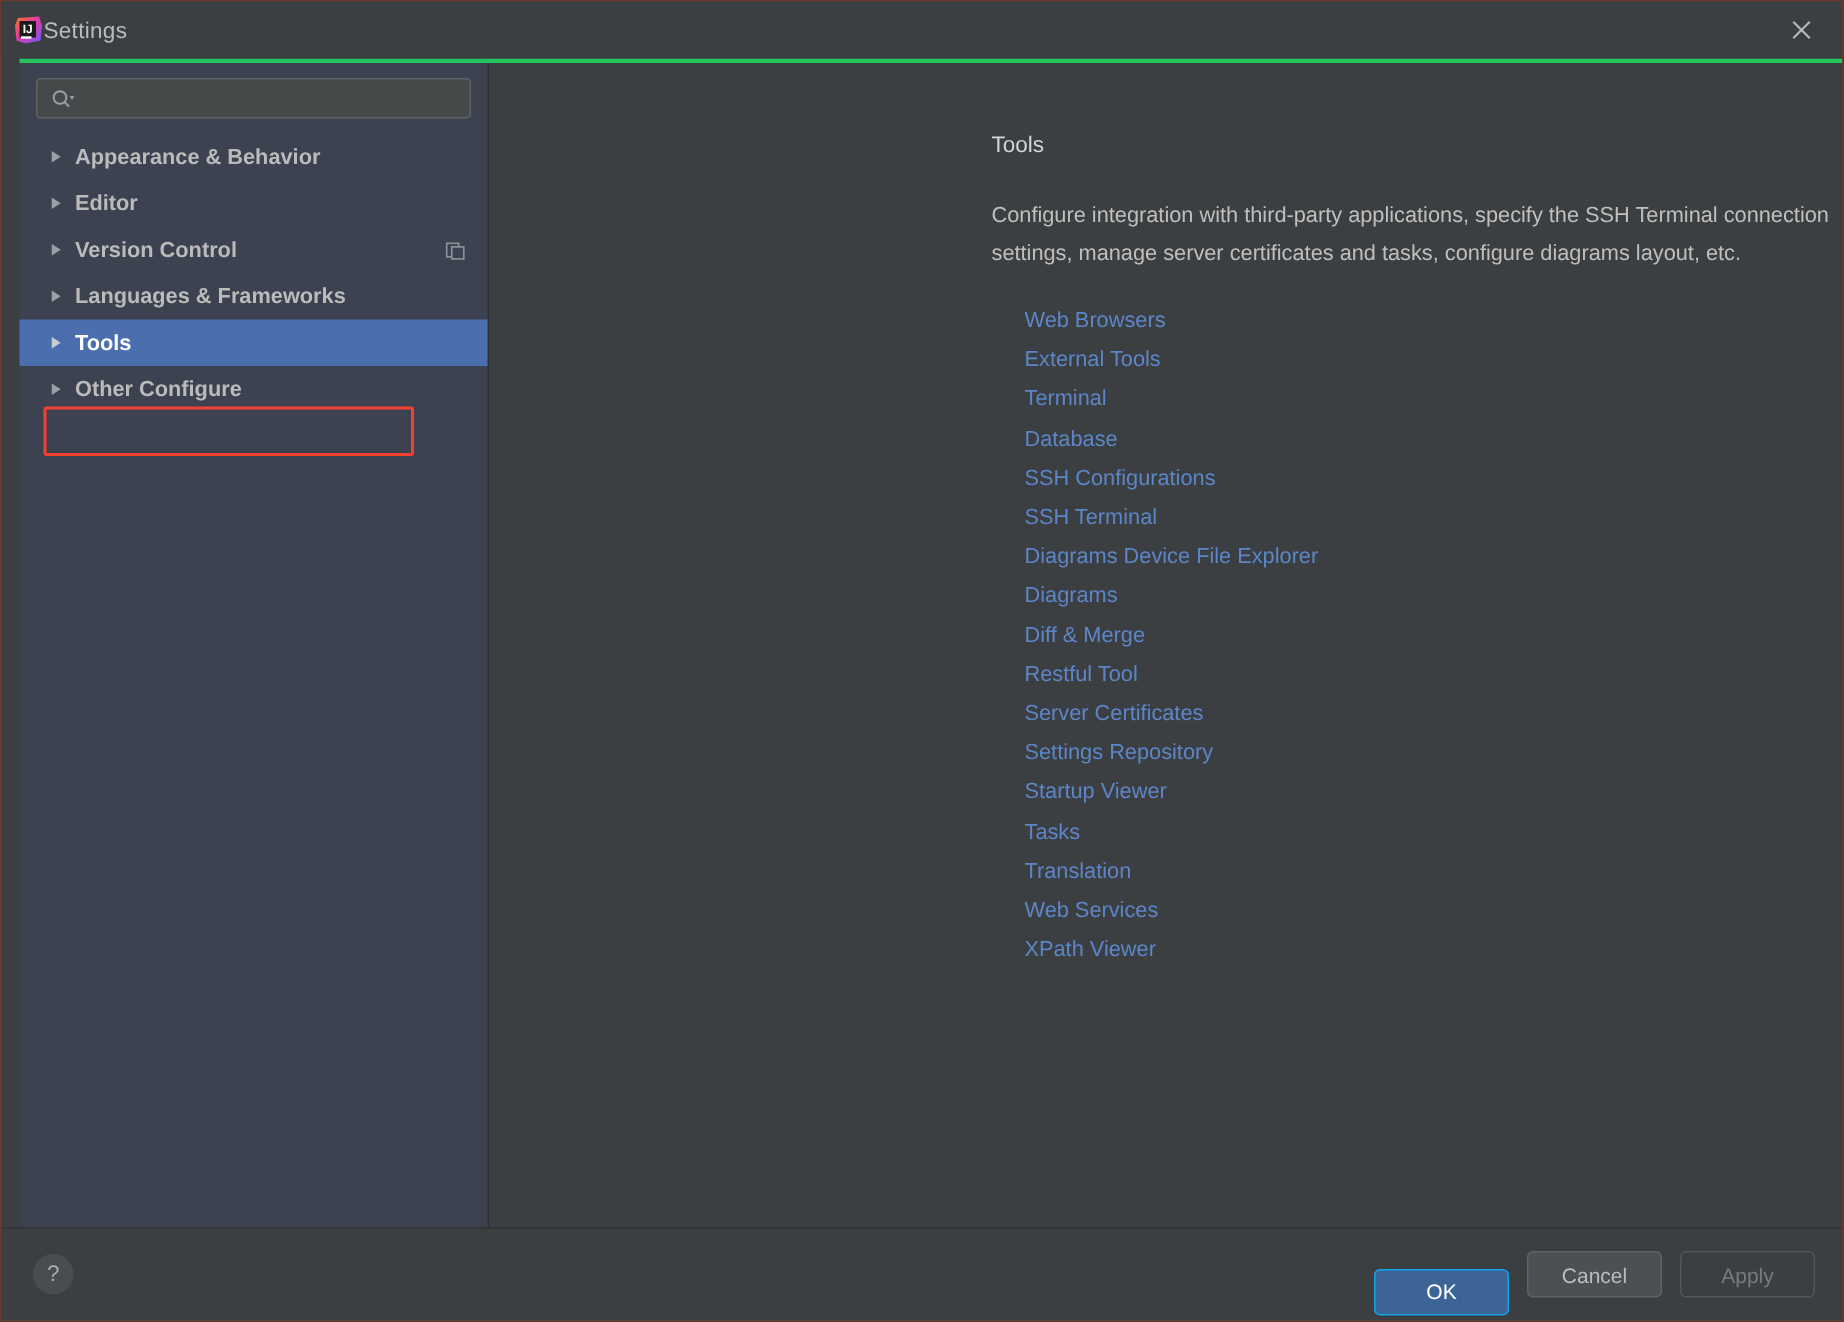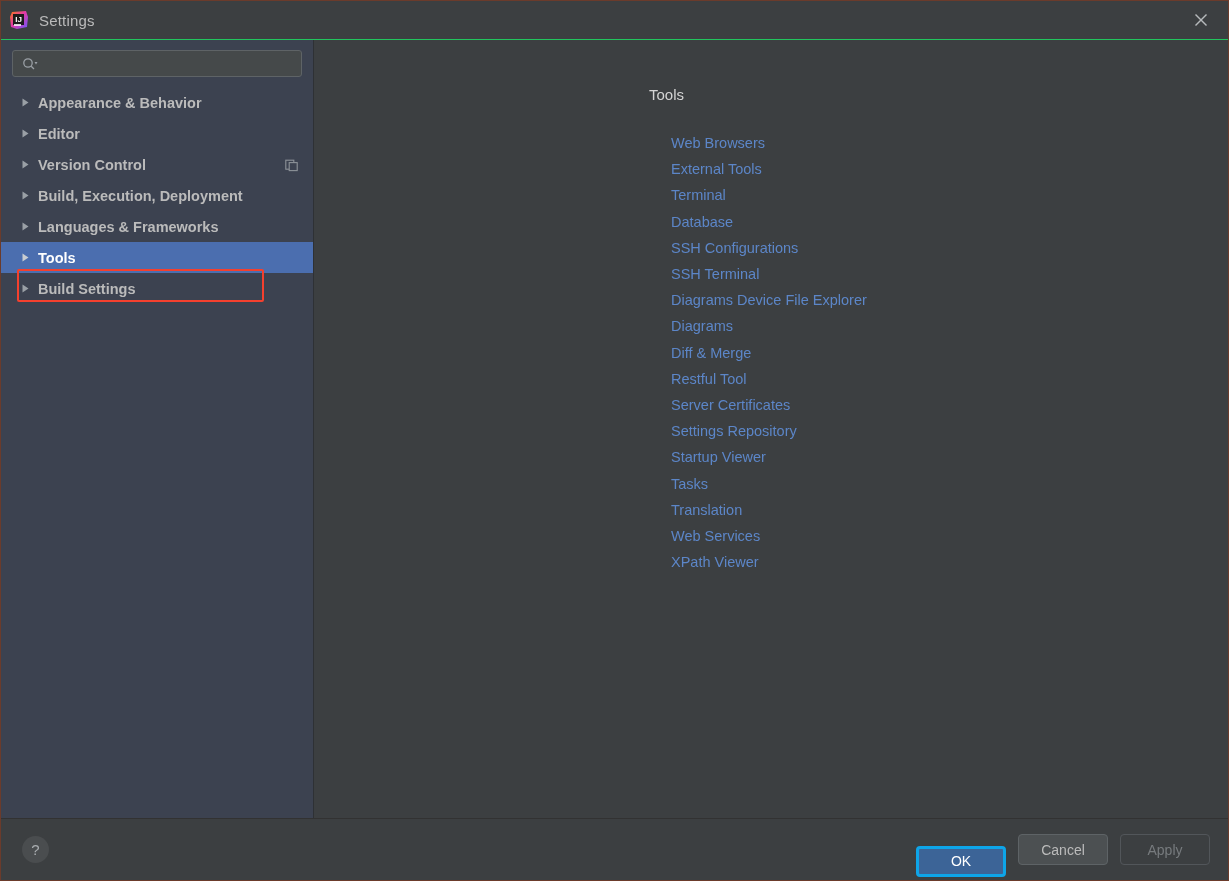--- a/index.html
+++ b/index.html
@@ -27,21 +27,20 @@
     height: 38px;
     min-height: 38px;
     background: #3c3f41;
     display: flex;
     align-items: center;
     padding-left: 8px;
     position: relative;
   }
   #app-logo {
     width: 20px; height: 20px;
-    margin-right: 10px;
     position: relative;
     flex: 0 0 auto;
   }
   #app-logo svg { display: block; }
   #title-text {
     color: #bbbbbb;
     font-size: 15px;
     letter-spacing: 0.2px;
   }
   #close-btn {
@@ -52,21 +51,22 @@
     display: flex; align-items: center; justify-content: center;
     cursor: pointer;
   }
   #close-btn svg { display: block; }
 
   
   #body-split {
     flex: 1 1 auto;
     display: flex;
     min-height: 0;
-    border-top: 1px solid #22c55e;
+    border-top: 3px solid #22c55e;
+    margin-left: 12px;
   }
 
   
   #sidebar {
     width: 313px;
     min-width: 313px;
     background: #3c4250;
     display: flex;
     flex-direction: column;
     border-right: 1px solid #2e3135;
@@ -216,21 +216,21 @@
     font-size: 14px;
     cursor: pointer;
     margin-left: 12px;
     padding: 0 14px;
     border: 1px solid #5e6366;
     background: #4c5052;
     color: #bbbbbb;
   }
   .btn.primary {
     background: #3c6497;
-    border: 3px solid #0ea5e9;
+    border: 1px solid #0ea5e9;
     color: #ffffff;
     margin-top: 23px;
   }
   .btn.disabled {
     background: transparent;
     border: 1px solid #52565a;
     color: #777b7e;
     cursor: default;
   }
 </style>
@@ -311,28 +311,20 @@
           </span>
           <span class="tree-label">Version Control</span>
           <span class="row-right">
             <svg width="14" height="14" viewBox="0 0 14 14">
               <rect x="0.8" y="2.2" width="8" height="9" fill="none" stroke="#8d9298" stroke-width="1.1"></rect>
               <rect x="4.2" y="4.6" width="8" height="8" fill="#3c4250" stroke="#8d9298" stroke-width="1.1"></rect>
             </svg>
           </span>
         </div>
 
-        <div class="tree-row">
-          <span class="arrow">
-            <svg width="9" height="9" viewBox="0 0 9 9">
-                <path d="M1.5 0.6 L7.5 4.5 L1.5 8.4 Z" fill="#9aa0a6"></path>
-              </svg>
-          </span>
-          <span class="tree-label">Build, Execution, Deployment</span>
-        </div>
 
         <div class="tree-row">
           <span class="arrow">
             <svg width="9" height="9" viewBox="0 0 9 9">
                 <path d="M1.5 0.6 L7.5 4.5 L1.5 8.4 Z" fill="#9aa0a6"></path>
               </svg>
           </span>
           <span class="tree-label">Languages &amp; Frameworks</span>
         </div>
 
@@ -344,29 +336,30 @@
           </span>
           <span class="tree-label">Tools</span>
         </div>
 
         <div class="tree-row">
           <span class="arrow">
             <svg width="9" height="9" viewBox="0 0 9 9">
                 <path d="M1.5 0.6 L7.5 4.5 L1.5 8.4 Z" fill="#9aa0a6"></path>
               </svg>
           </span>
-          <span class="tree-label">Build Settings</span>
+          <span class="tree-label">Other Configure</span>
         </div>
 
         <div id="plugins-highlight"></div>
       </div>
     </div>
 
     <div id="main">
       <div id="panel-title">Tools</div>
+      <div id="panel-desc">Configure integration with third-party applications, specify the SSH Terminal connection settings, manage server certificates and tasks, configure diagrams layout, etc.</div>
       <div id="links">
         <a class="link-item">Web Browsers</a>
         <a class="link-item">External Tools</a>
         <a class="link-item">Terminal</a>
         <a class="link-item">Database</a>
         <a class="link-item">SSH Configurations</a>
         <a class="link-item">SSH Terminal</a>
         <a class="link-item">Diagrams Device File Explorer</a>
         <a class="link-item">Diagrams</a>
         <a class="link-item">Diff &amp; Merge</a>

